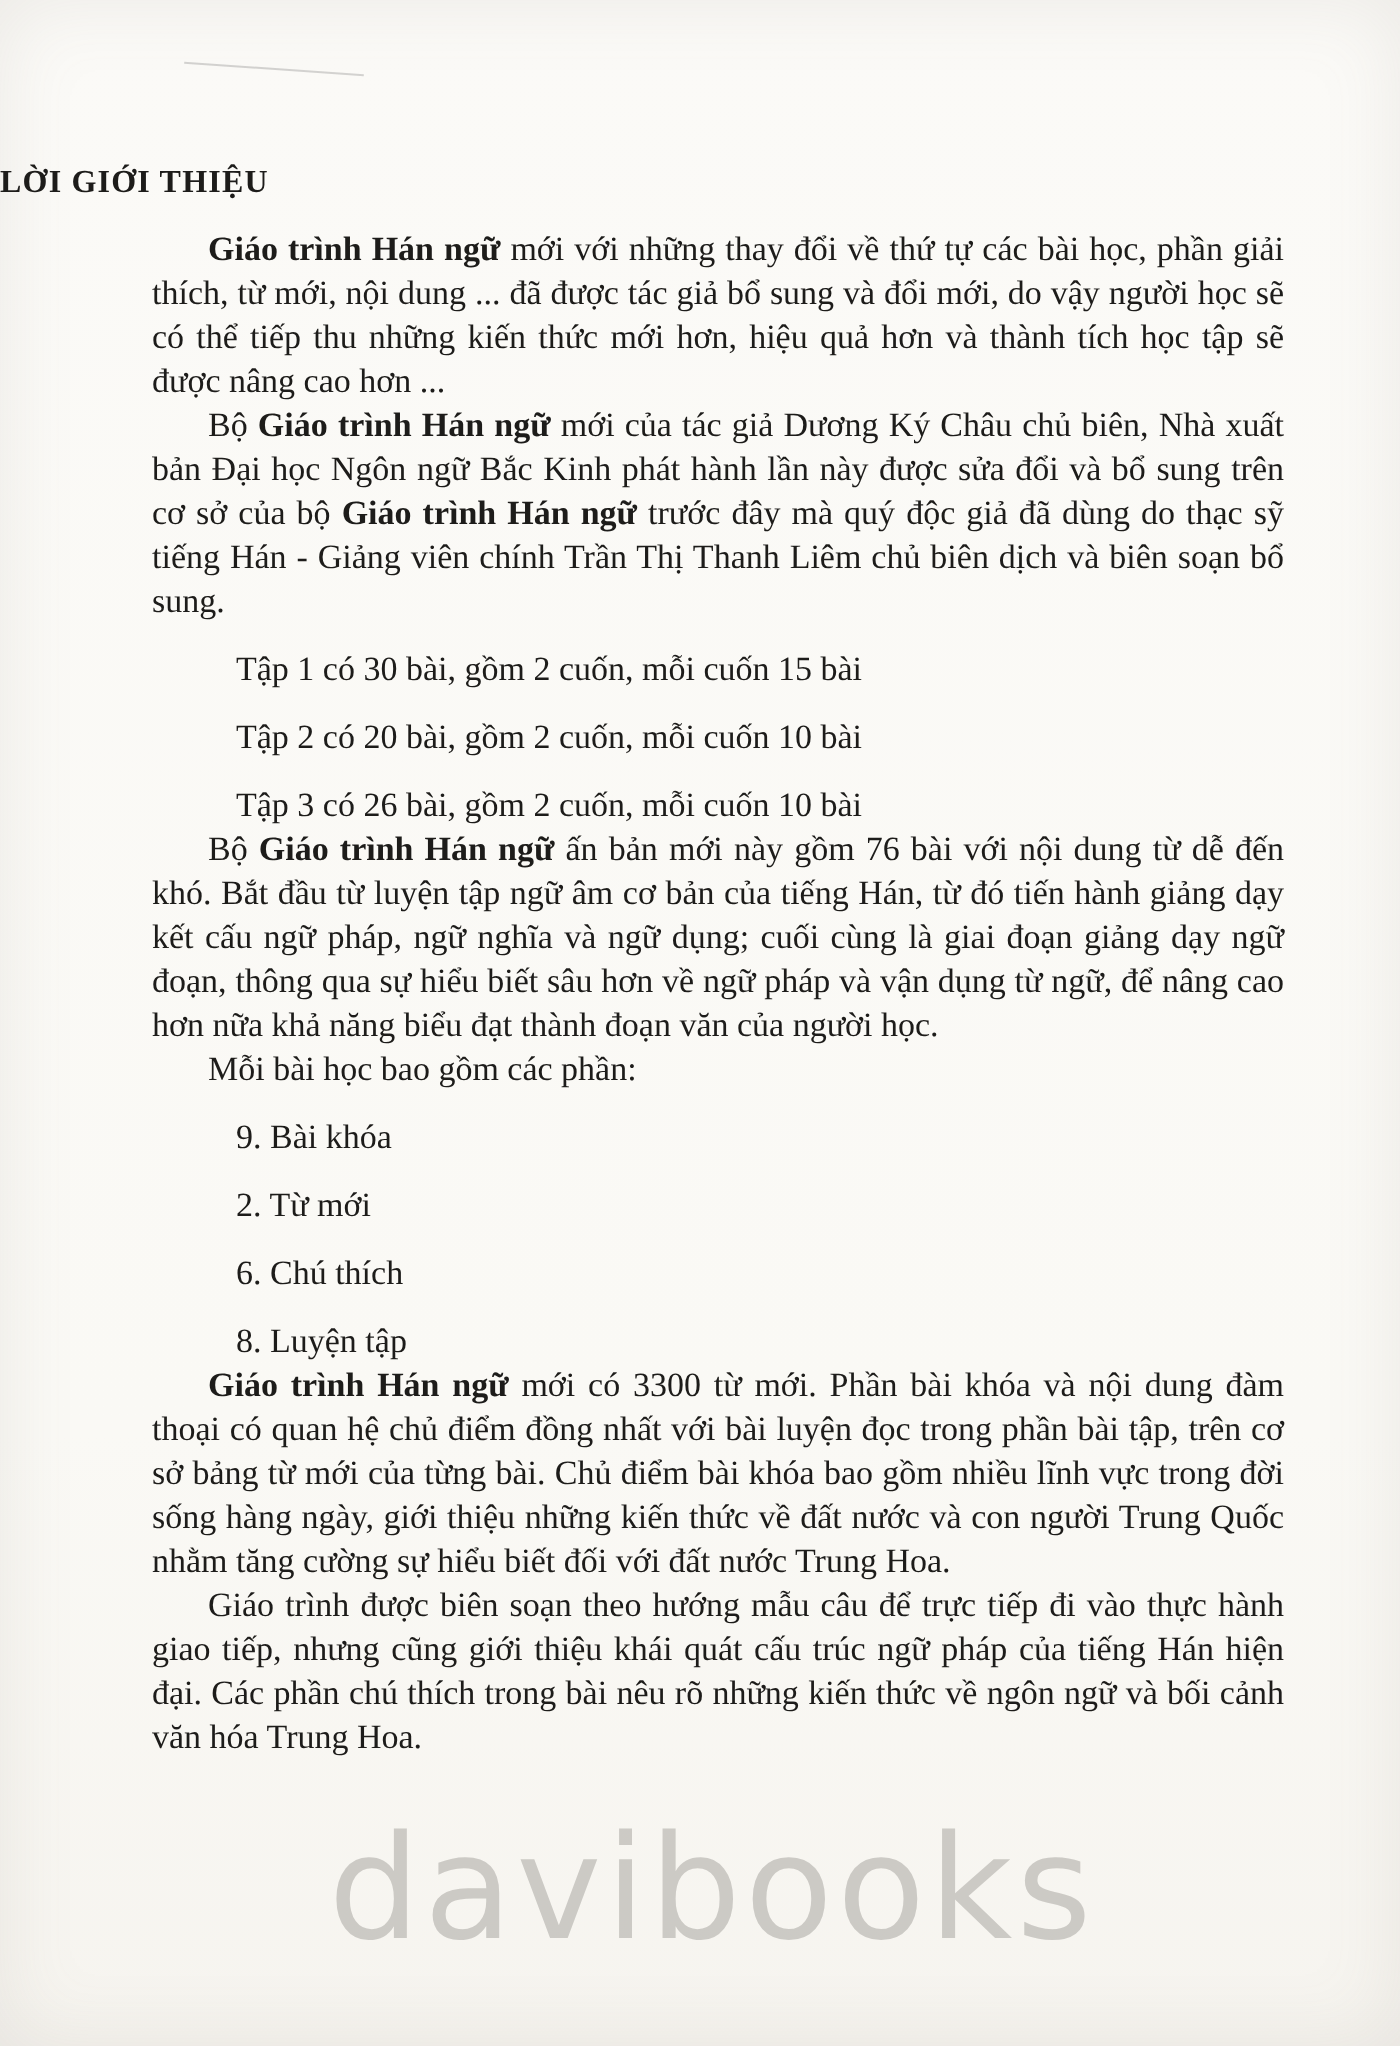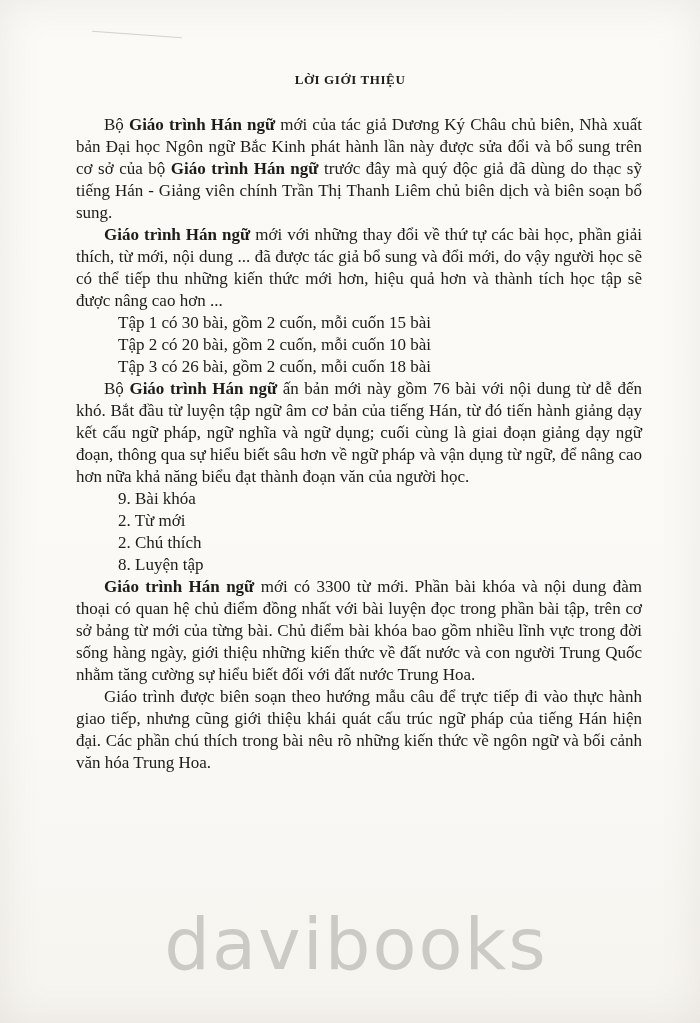--- a/index.html
+++ b/index.html
@@ -16,40 +16,40 @@
   }
   .scan-artifact {
     position: absolute;
     top: 34px; left: 92px;
     width: 90px; height: 1px;
     background: rgba(90,90,90,0.25);
     transform: rotate(4deg);
   }
   .title {
     position: absolute;
-    top: 72px; left: 0;
+    top: 83px; left: 0;
     width: 100%;
-    text-align: center;
+    text-align: left;
     font-weight: bold;
-    font-size: 13px;
+    font-size: 16px;
     letter-spacing: 0.6px;
     margin: 0;
   }
   .content {
     position: absolute;
     top: 114px;
     left: 76px;
     width: 566px;
     font-size: 17px;
     line-height: 22px;
     text-align: justify;
   }
   .content p { margin: 0; }
   .content p.para { text-indent: 28px; }
-  .content p.line { text-indent: 0; padding-left: 42px; text-align: left; }
+  .content p.line { text-indent: 0; padding-left: 42px; text-align: left; margin-top: 12px; }
   .watermark {
     position: absolute;
     left: 0; top: 0;
     width: 100%; height: 100%;
     pointer-events: none;
   }
   .wm-brand {
     position: absolute;
     top: 898px; left: 6px;
     width: 100%;
@@ -75,29 +75,30 @@
 </style>
 </head>
 <body>
 
 <div class="page">
   <div class="scan-artifact"></div>
 
   <h1 class="title">LỜI GIỚI THIỆU</h1>
 
   <div class="content">
+      <p class="para"><b>Giáo trình Hán ngữ</b><span> mới với những thay đổi về thứ tự các bài học, phần giải thích, từ mới, nội dung ... đã được tác giả bổ sung và đổi mới, do vậy người học sẽ có thể tiếp thu những kiến thức mới hơn, hiệu quả hơn và thành tích học tập sẽ được nâng cao hơn ...</span></p>
       <p class="para"><span>Bộ </span><b>Giáo trình Hán ngữ</b><span> mới của tác giả Dương Ký Châu chủ biên, Nhà xuất bản Đại học Ngôn ngữ Bắc Kinh phát hành lần này được sửa đổi và bổ sung trên cơ sở của bộ </span><b>Giáo trình Hán ngữ</b><span> trước đây mà quý độc giả đã dùng do thạc sỹ tiếng Hán - Giảng viên chính Trần Thị Thanh Liêm chủ biên dịch và biên soạn bổ sung.</span></p>
-      <p class="para"><b>Giáo trình Hán ngữ</b><span> mới với những thay đổi về thứ tự các bài học, phần giải thích, từ mới, nội dung ... đã được tác giả bổ sung và đổi mới, do vậy người học sẽ có thể tiếp thu những kiến thức mới hơn, hiệu quả hơn và thành tích học tập sẽ được nâng cao hơn ...</span></p>
       <p class="line"><span>Tập 1 có 30 bài, gồm 2 cuốn, mỗi cuốn 15 bài</span></p>
       <p class="line"><span>Tập 2 có 20 bài, gồm 2 cuốn, mỗi cuốn 10 bài</span></p>
-      <p class="line"><span>Tập 3 có 26 bài, gồm 2 cuốn, mỗi cuốn 18 bài</span></p>
+      <p class="line"><span>Tập 3 có 26 bài, gồm 2 cuốn, mỗi cuốn 10 bài</span></p>
       <p class="para"><span>Bộ </span><b>Giáo trình Hán ngữ</b><span> ấn bản mới này gồm 76 bài với nội dung từ dễ đến khó. Bắt đầu từ luyện tập ngữ âm cơ bản của tiếng Hán, từ đó tiến hành giảng dạy kết cấu ngữ pháp, ngữ nghĩa và ngữ dụng; cuối cùng là giai đoạn giảng dạy ngữ đoạn, thông qua sự hiểu biết sâu hơn về ngữ pháp và vận dụng từ ngữ, để nâng cao hơn nữa khả năng biểu đạt thành đoạn văn của người học.</span></p>
+      <p class="para"><span>Mỗi bài học bao gồm các phần:</span></p>
       <p class="line"><span>9. Bài khóa</span></p>
       <p class="line"><span>2. Từ mới</span></p>
-      <p class="line"><span>2. Chú thích</span></p>
+      <p class="line"><span>6. Chú thích</span></p>
       <p class="line"><span>8. Luyện tập</span></p>
       <p class="para"><b>Giáo trình Hán ngữ</b><span> mới có 3300 từ mới. Phần bài khóa và nội dung đàm thoại có quan hệ chủ điểm đồng nhất với bài luyện đọc trong phần bài tập, trên cơ sở bảng từ mới của từng bài. Chủ điểm bài khóa bao gồm nhiều lĩnh vực trong đời sống hàng ngày, giới thiệu những kiến thức về đất nước và con người Trung Quốc nhằm tăng cường sự hiểu biết đối với đất nước Trung Hoa.</span></p>
       <p class="para"><span>Giáo trình được biên soạn theo hướng mẫu câu để trực tiếp đi vào thực hành giao tiếp, nhưng cũng giới thiệu khái quát cấu trúc ngữ pháp của tiếng Hán hiện đại. Các phần chú thích trong bài nêu rõ những kiến thức về ngôn ngữ và bối cảnh văn hóa Trung Hoa.</span></p>
     </div>
 
   <div class="watermark">
     <div class="wm-brand">davibooks</div>
   </div>
 </div>
 

